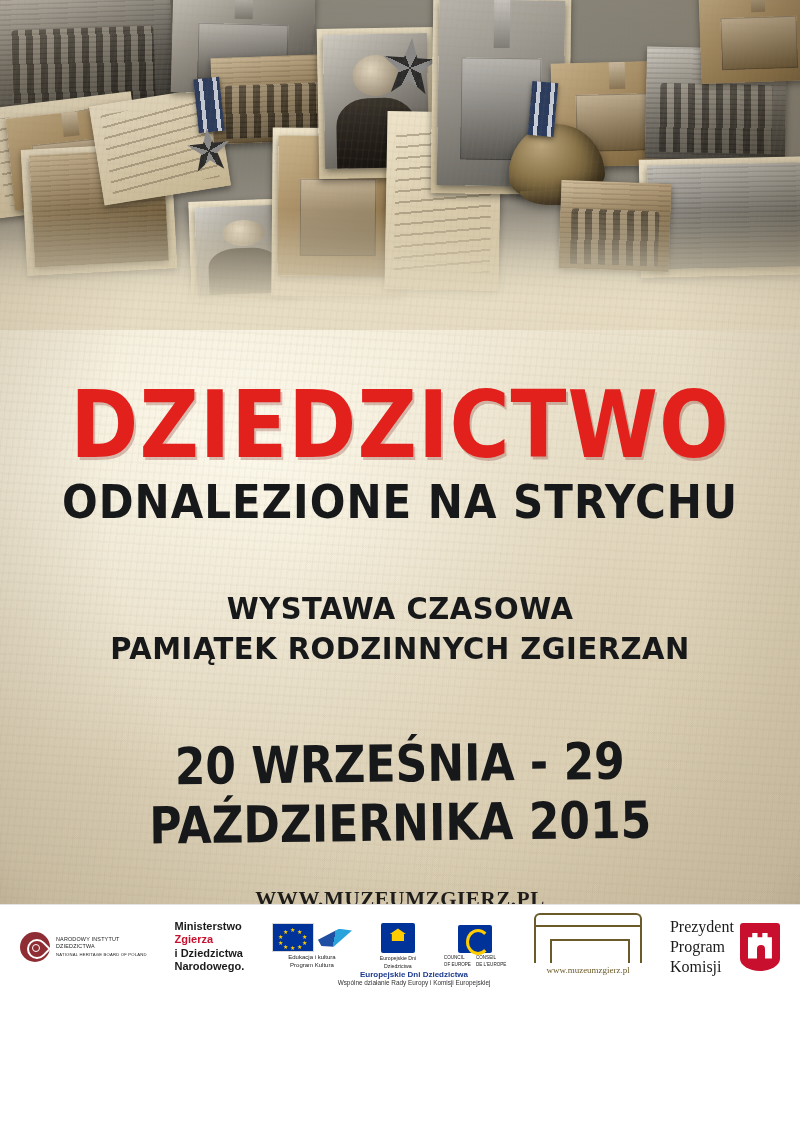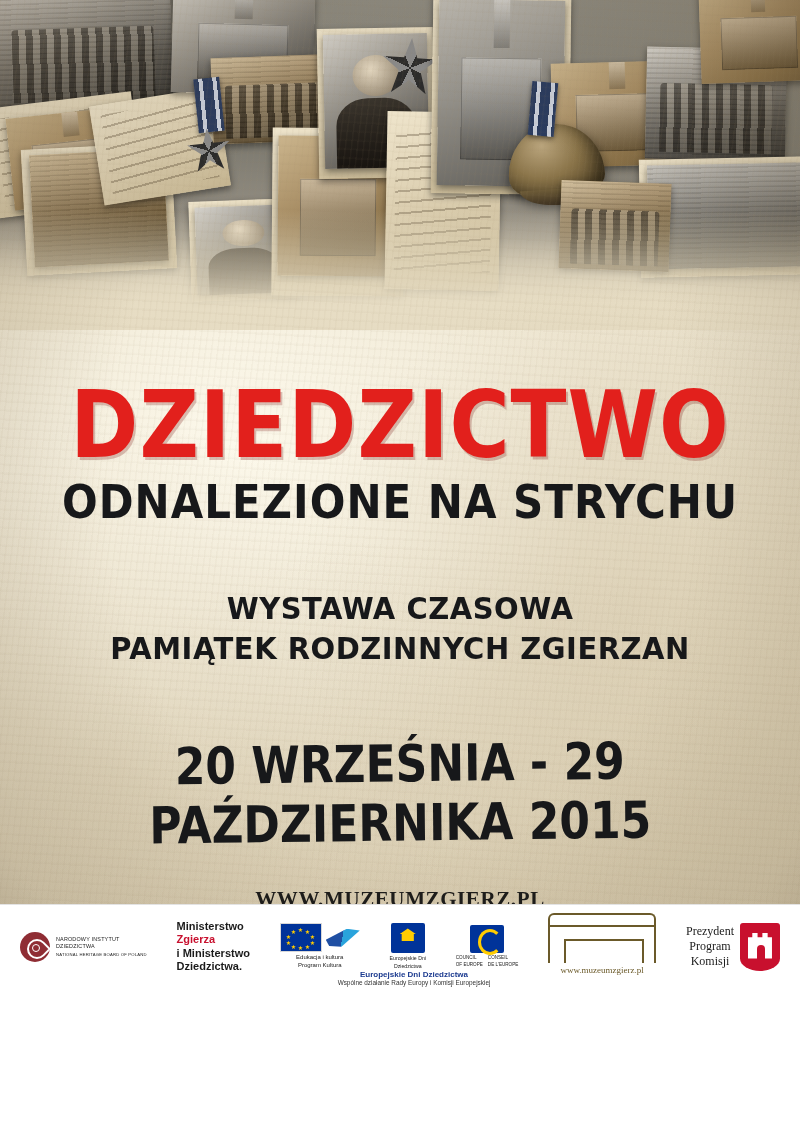--- a/index.html
+++ b/index.html
@@ -353,21 +353,21 @@
     width: 24px; height: 26px;
     background: #ffffff;
     clip-path: polygon(0% 18%, 18% 18%, 18% 0%, 40% 0%, 40% 18%, 60% 18%, 60% 0%, 82% 0%, 82% 18%, 100% 18%, 100% 100%, 0% 100%);
   }
   .crest .gate {
     position:absolute; left: 17px; top: 22px;
     width: 8px; height: 14px;
     background: #c8102e;
     border-radius: 4px 4px 0 0;
   }
-  .prez-txt { font-family: "Liberation Serif", serif; font-size: 12px; line-height: 1.25; text-align: center; color: #1b1b1b; }
+  .prez-txt { font-family: "Liberation Serif", serif; font-size: 16px; line-height: 1.25; text-align: left; color: #1b1b1b; }
   .edd-banner {
     position: absolute;
     left: 0; right: 0;
     bottom: 2px;
     text-align: center;
     font-size: 8px;
     color: #1b3a8f;
     font-weight: 700;
     margin-left: 28px;
   }
@@ -502,22 +502,22 @@
         <div>NARODOWY INSTYTUT</div>
         <div>DZIEDZICTWA</div>
         <div style="margin-top:2px; font-size:4.2px;">NATIONAL HERITAGE BOARD OF POLAND</div>
       </div>
     </div>
 
     <div class="logo">
       <div class="min-txt">
         <div>Ministerstwo</div>
         <div class="red">Zgierza</div>
-        <div>i Ministerstwo</div>
-        <div>Dziedzictwa.</div>
+        <div>i Dziedzictwa</div>
+        <div>Narodowego.</div>
       </div>
     </div>
 
     <div class="logo" style="flex-direction:column; gap:2px;">
       <div style="display:flex; align-items:center; gap:4px;">
         <div class="eu-flag">
           <span class="star" style="left:17px; top:3px;">★</span>
           <span class="star" style="left:24px; top:5px;">★</span>
           <span class="star" style="left:29px; top:10px;">★</span>
           <span class="star" style="left:29px; top:16px;">★</span>

